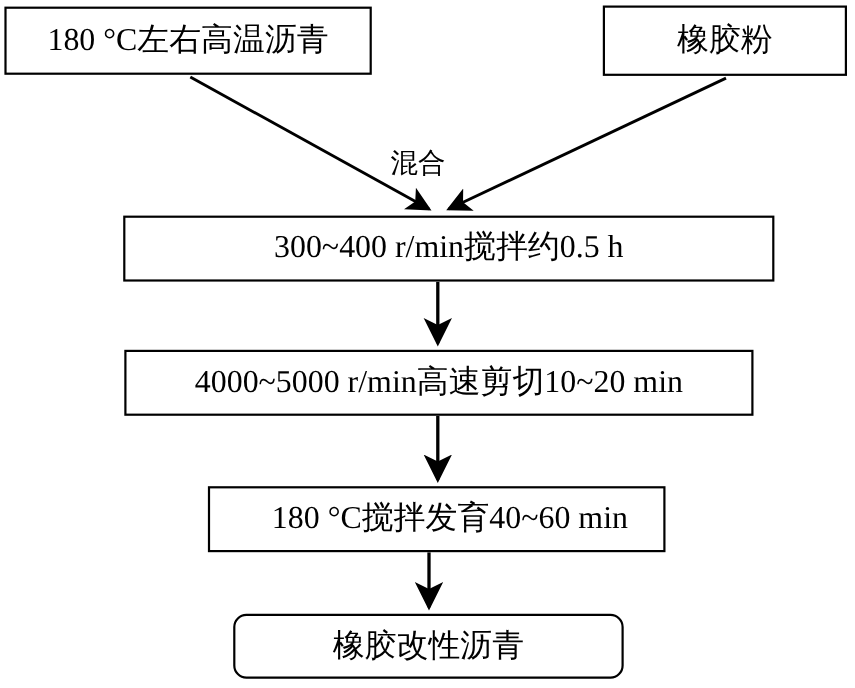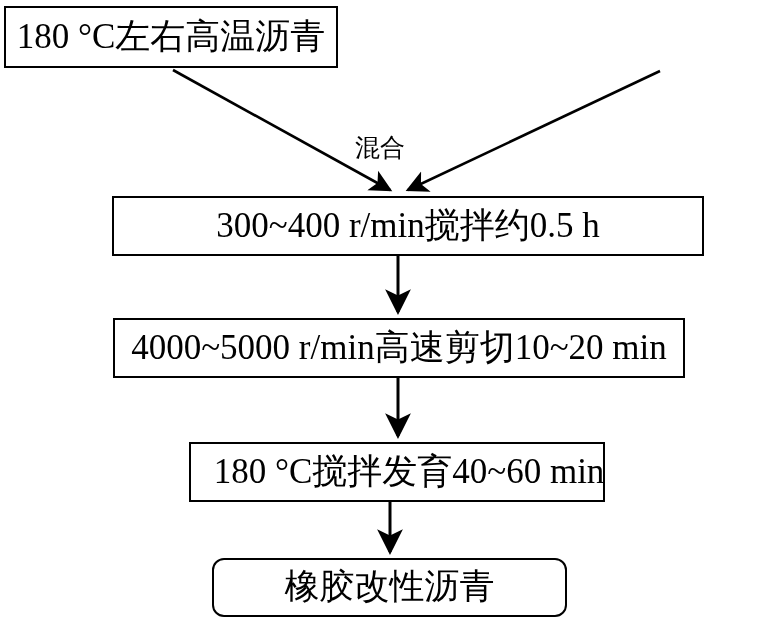--- a/index.html
+++ b/index.html
@@ -32,21 +32,21 @@
     display: flex;
     align-items: center;
     justify-content: center;
     text-align: center;
     color: #000000;
     line-height: 1.1;
     white-space: nowrap;
   }
   .node .node-text {
     display: block;
-    font-size: 35px;
+    font-size: 29px;
     letter-spacing: 0px;
   }
   .edge-label {
     position: absolute;
     color: #000000;
     font-size: 25px;
     white-space: nowrap;
     background: transparent;
   }
 
@@ -80,20 +80,23 @@
 
     <line x1="398" y1="378" x2="398" y2="436" stroke="#000000" stroke-width="3" marker-end="url(#arrowhead)"></line>
 
     <line x1="390" y1="502" x2="390" y2="552" stroke="#000000" stroke-width="3" marker-end="url(#arrowhead)"></line>
   </svg>
 
   <div class="node" id="node-hot-asphalt">
     <span class="node-text">180 °C左右高温沥青</span>
   </div>
 
+  <div class="node" id="node-rubber-powder">
+    <span class="node-text">橡胶粉</span>
+  </div>
 
   <div class="node" id="node-stir">
     <span class="node-text">300~400 r/min搅拌约0.5 h</span>
   </div>
 
   <div class="node" id="node-shear">
     <span class="node-text">4000~5000 r/min高速剪切10~20 min</span>
   </div>
 
   <div class="node" id="node-develop">

